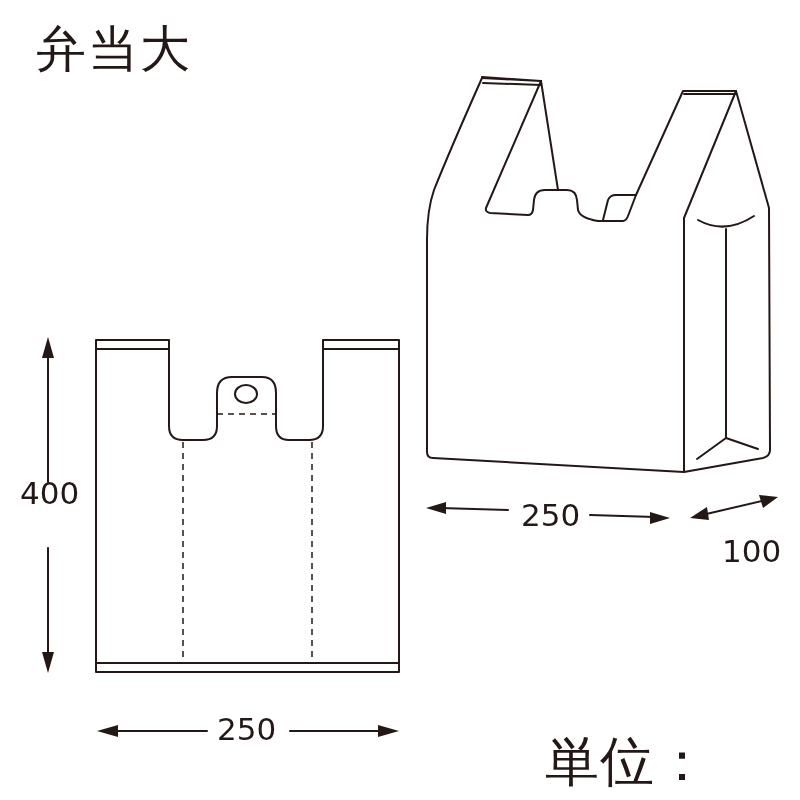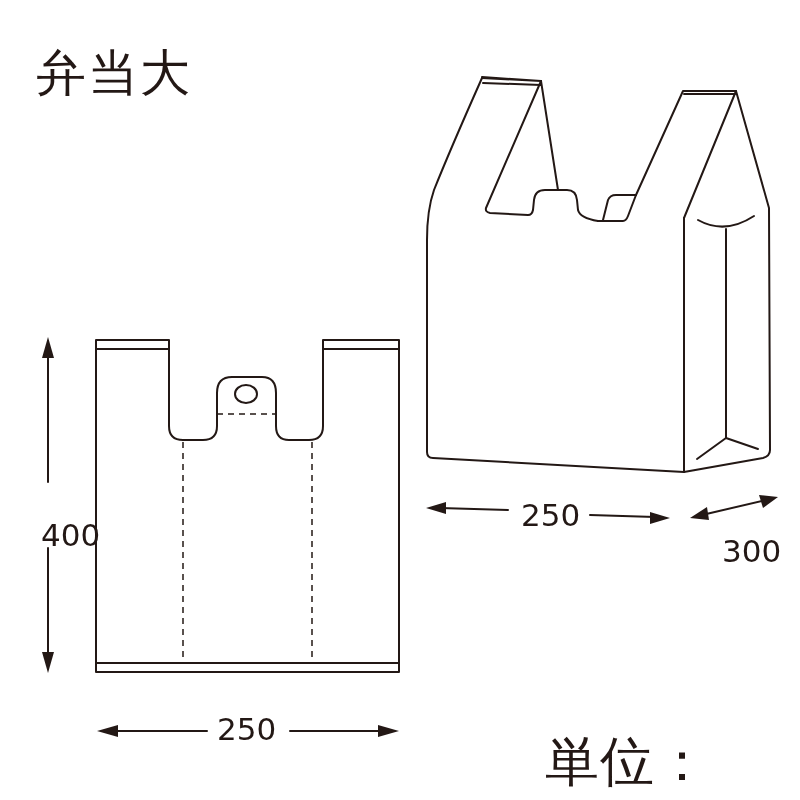--- a/index.html
+++ b/index.html
@@ -1,18 +1,18 @@
 <!DOCTYPE html>
 <html><head>
 <meta charset="utf-8">
 <style>
   html, body { margin: 0; padding: 0; background: #ffffff; }
   body { width: 800px; height: 800px; position: relative; overflow: hidden;
          font-family: "DejaVu Sans", "Liberation Sans", sans-serif; color: #231815; }
-  .title { position: absolute; left: 36px; top: 24px; font-size: 50px; letter-spacing: 2px; line-height: 1; margin-top: 24px; }
+  .title { position: absolute; left: 36px; top: 24px; font-size: 50px; letter-spacing: 2px; line-height: 1; }
   .dim { position: absolute; font-size: 31px; line-height: 1; color: #231815; }
   .unit { position: absolute; left: 545px; top: 735px; font-size: 54px; line-height: 1; letter-spacing: 1px; }
   svg { position: absolute; left: 0; top: 0; }
   .ln { stroke: #231815; stroke-width: 2; fill: none; stroke-linejoin: round; stroke-linecap: round; }
   .dash { stroke: #231815; stroke-width: 1.5; fill: none; stroke-dasharray: 6 5; }
   .arr { fill: #231815; }
 </style>
 </head>
 <body>
 
@@ -82,17 +82,17 @@
     <polygon class="arr" points="670,518 650,512 650,524"></polygon>
   </g>
 
   <g>
     <line class="ln" x1="702" y1="515" x2="766" y2="500"></line>
     <polygon class="arr" points="690,518 707,507 709,520"></polygon>
     <polygon class="arr" points="778,497 759,495 763,508"></polygon>
   </g>
 </svg>
 
-<div class="dim" style="left:20px; top:520px;margin-left:21px;">400</div>
+<div class="dim" style="left:20px; top:478px;">400</div>
 <div class="dim" style="left:217px; top:714px;">250</div>
 <div class="dim" style="left:521px; top:500px;">250</div>
-<div class="dim" style="left:722px; top:536px;">300</div>
+<div class="dim" style="left:722px; top:536px;">100</div>
 <div class="unit">単位：mm</div>
 
 </body></html>

